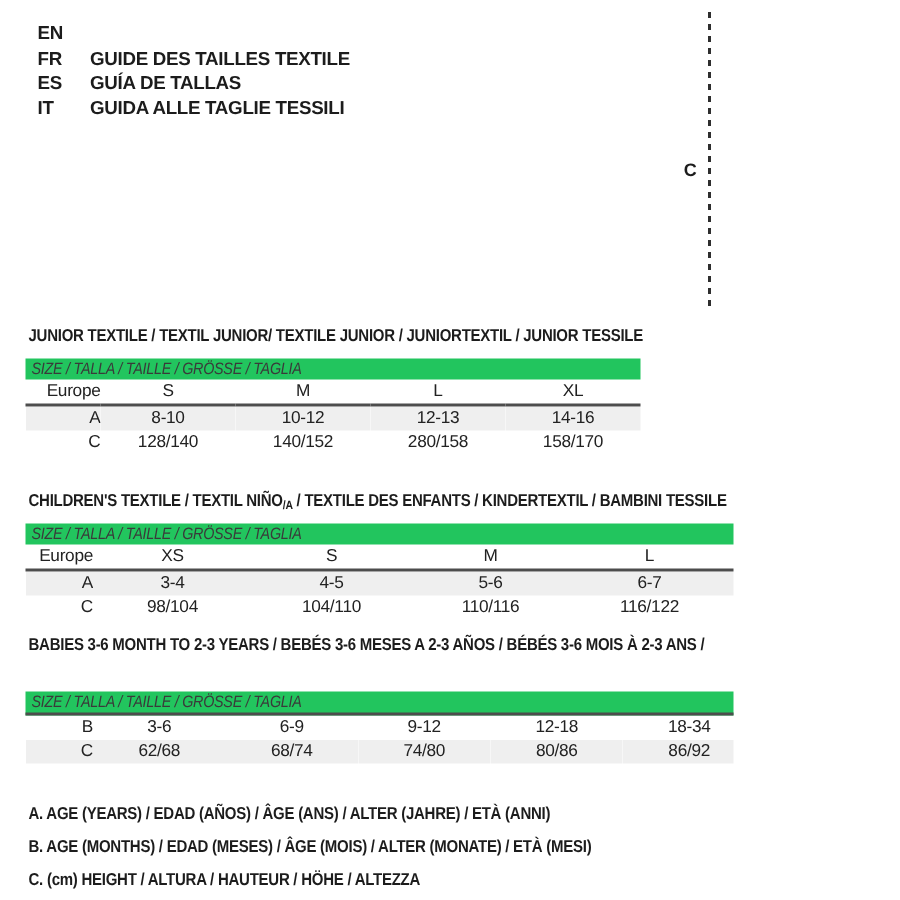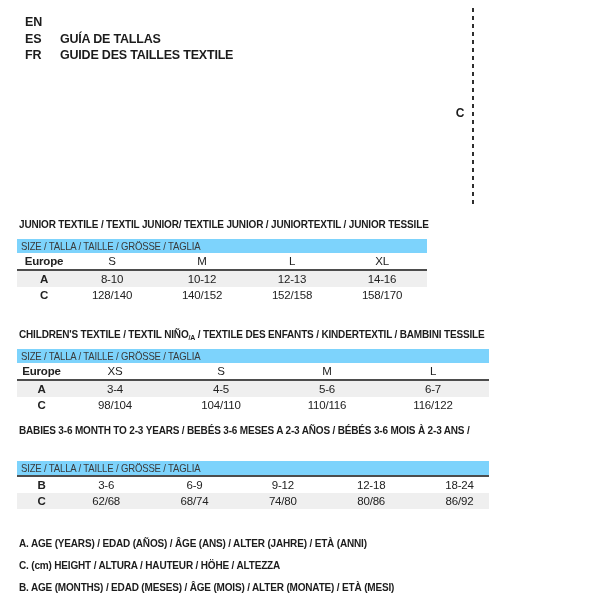--- a/index.html
+++ b/index.html
@@ -22,49 +22,53 @@
   .figure-label{position:absolute;left:450px;top:106px;width:20px;text-align:center;
     font-weight:bold;font-size:12px;}
   .baby{position:absolute;left:483px;top:8px;}
 
   
   .sec-title{position:absolute;left:19px;font-weight:bold;font-size:11.5px;line-height:14px;}
   .sub{font-size:8px;vertical-align:-2px;}
 
   
   .tbl-wrap{position:absolute;left:17px;}
-  .size-bar{background:#7dd3fc;height:14px;line-height:14px;padding:0 0 0 4px;
-    font-size:11px;color:#3a3a3a;}
+  .size-bar{background:#22c55e;height:14px;line-height:14px;padding:0 0 0 4px;
+    font-size:11px;color:#3a3a3a;font-style:italic;}
   .rule-under .size-bar{border-bottom:2px solid #4d4d4d;}
   table{border-collapse:collapse;table-layout:fixed;width:100%;font-size:11.5px;color:#222;}
   td{height:16px;text-align:center;padding:0;overflow:hidden;white-space:nowrap;}
-  td.lab{text-align:center;padding-left:4px;font-weight:bold;}
+  td.lab{text-align:right;padding-left:4px;}
   tr.r-euro td{border-bottom:2px solid #4d4d4d;}
   tr.r-shade td{background:#efefef;}
 
   
   .notes{position:absolute;left:19px;top:536px;font-weight:bold;font-size:11.5px;}
   .note-line{line-height:14px;margin-bottom:8px;}
 </style>
 </head>
 <body>
 
 <div id="stage">
 
   <div class="langs">
     <div class="lang-row">
       <span class="lang-code">EN</span>
     </div>
     <div class="lang-row">
+      <span class="lang-code">FR</span>
+      <span class="lang-title">GUIDE DES TAILLES TEXTILE</span>
+    </div>
+    <div class="lang-row">
       <span class="lang-code">ES</span>
       <span class="lang-title">GUÍA DE TALLAS</span>
     </div>
     <div class="lang-row">
-      <span class="lang-code">FR</span>
-      <span class="lang-title">GUIDE DES TAILLES TEXTILE</span>
+      <span class="lang-code">IT</span>
+      <span class="lang-title">GUIDA ALLE TAGLIE TESSILI</span>
     </div>
   </div>
 
   <div class="measure-line"></div>
   <div class="figure-label">C</div>
   <svg class="baby" width="106" height="198" viewBox="0 0 106 198">
     <g fill="#0d0d0d" stroke="none">
       <ellipse cx="53" cy="27" rx="28" ry="26"></ellipse>
       <ellipse cx="24" cy="32" rx="5" ry="8"></ellipse>
       <ellipse cx="82" cy="32" rx="5" ry="8"></ellipse>
@@ -106,21 +110,21 @@
         <td class="lab">A</td>
         <td>8-10</td>
         <td>10-12</td>
         <td>12-13</td>
         <td>14-16</td>
       </tr>
       <tr>
         <td class="lab">C</td>
         <td>128/140</td>
         <td>140/152</td>
-        <td>152/158</td>
+        <td>280/158</td>
         <td>158/170</td>
       </tr>
     </tbody>
       </table>
   </div>
 
   <div class="sec-title" style="top:327px;">
     <span class="cond"><span>CHILDREN'S TEXTILE / TEXTIL NIÑO</span><span class="sub">/A</span><span> / TEXTILE DES ENFANTS / KINDERTEXTIL / BAMBINI TESSILE</span></span>
   </div>
   <div class="tbl-wrap" style="top:349px;width:575px;">
@@ -182,35 +186,35 @@
           <col>
           <col>
         </colgroup>
       <tbody>
           <tr>
         <td class="lab">B</td>
         <td>3-6</td>
         <td>6-9</td>
         <td>9-12</td>
         <td>12-18</td>
-        <td>18-24</td>
+        <td>18-34</td>
         <td>24-36</td>
       </tr>
       <tr class="r-shade">
         <td class="lab">C</td>
         <td>62/68</td>
         <td>68/74</td>
         <td>74/80</td>
         <td>80/86</td>
         <td>86/92</td>
         <td>55/98</td>
       </tr>
     </tbody>
       </table>
   </div>
 
   <div class="notes">
     <div class="note-line"><span class="cond">A. AGE (YEARS) / EDAD (AÑOS) / ÂGE (ANS) / ALTER (JAHRE) / ETÀ (ANNI)</span></div>
+    <div class="note-line"><span class="cond">B. AGE (MONTHS) / EDAD (MESES) / ÂGE (MOIS) / ALTER (MONATE) / ETÀ (MESI)</span></div>
     <div class="note-line"><span class="cond">C. (cm) HEIGHT / ALTURA / HAUTEUR / HÖHE / ALTEZZA</span></div>
-    <div class="note-line"><span class="cond">B. AGE (MONTHS) / EDAD (MESES) / ÂGE (MOIS) / ALTER (MONATE) / ETÀ (MESI)</span></div>
   </div>
 
 </div>
 
 </body></html>

